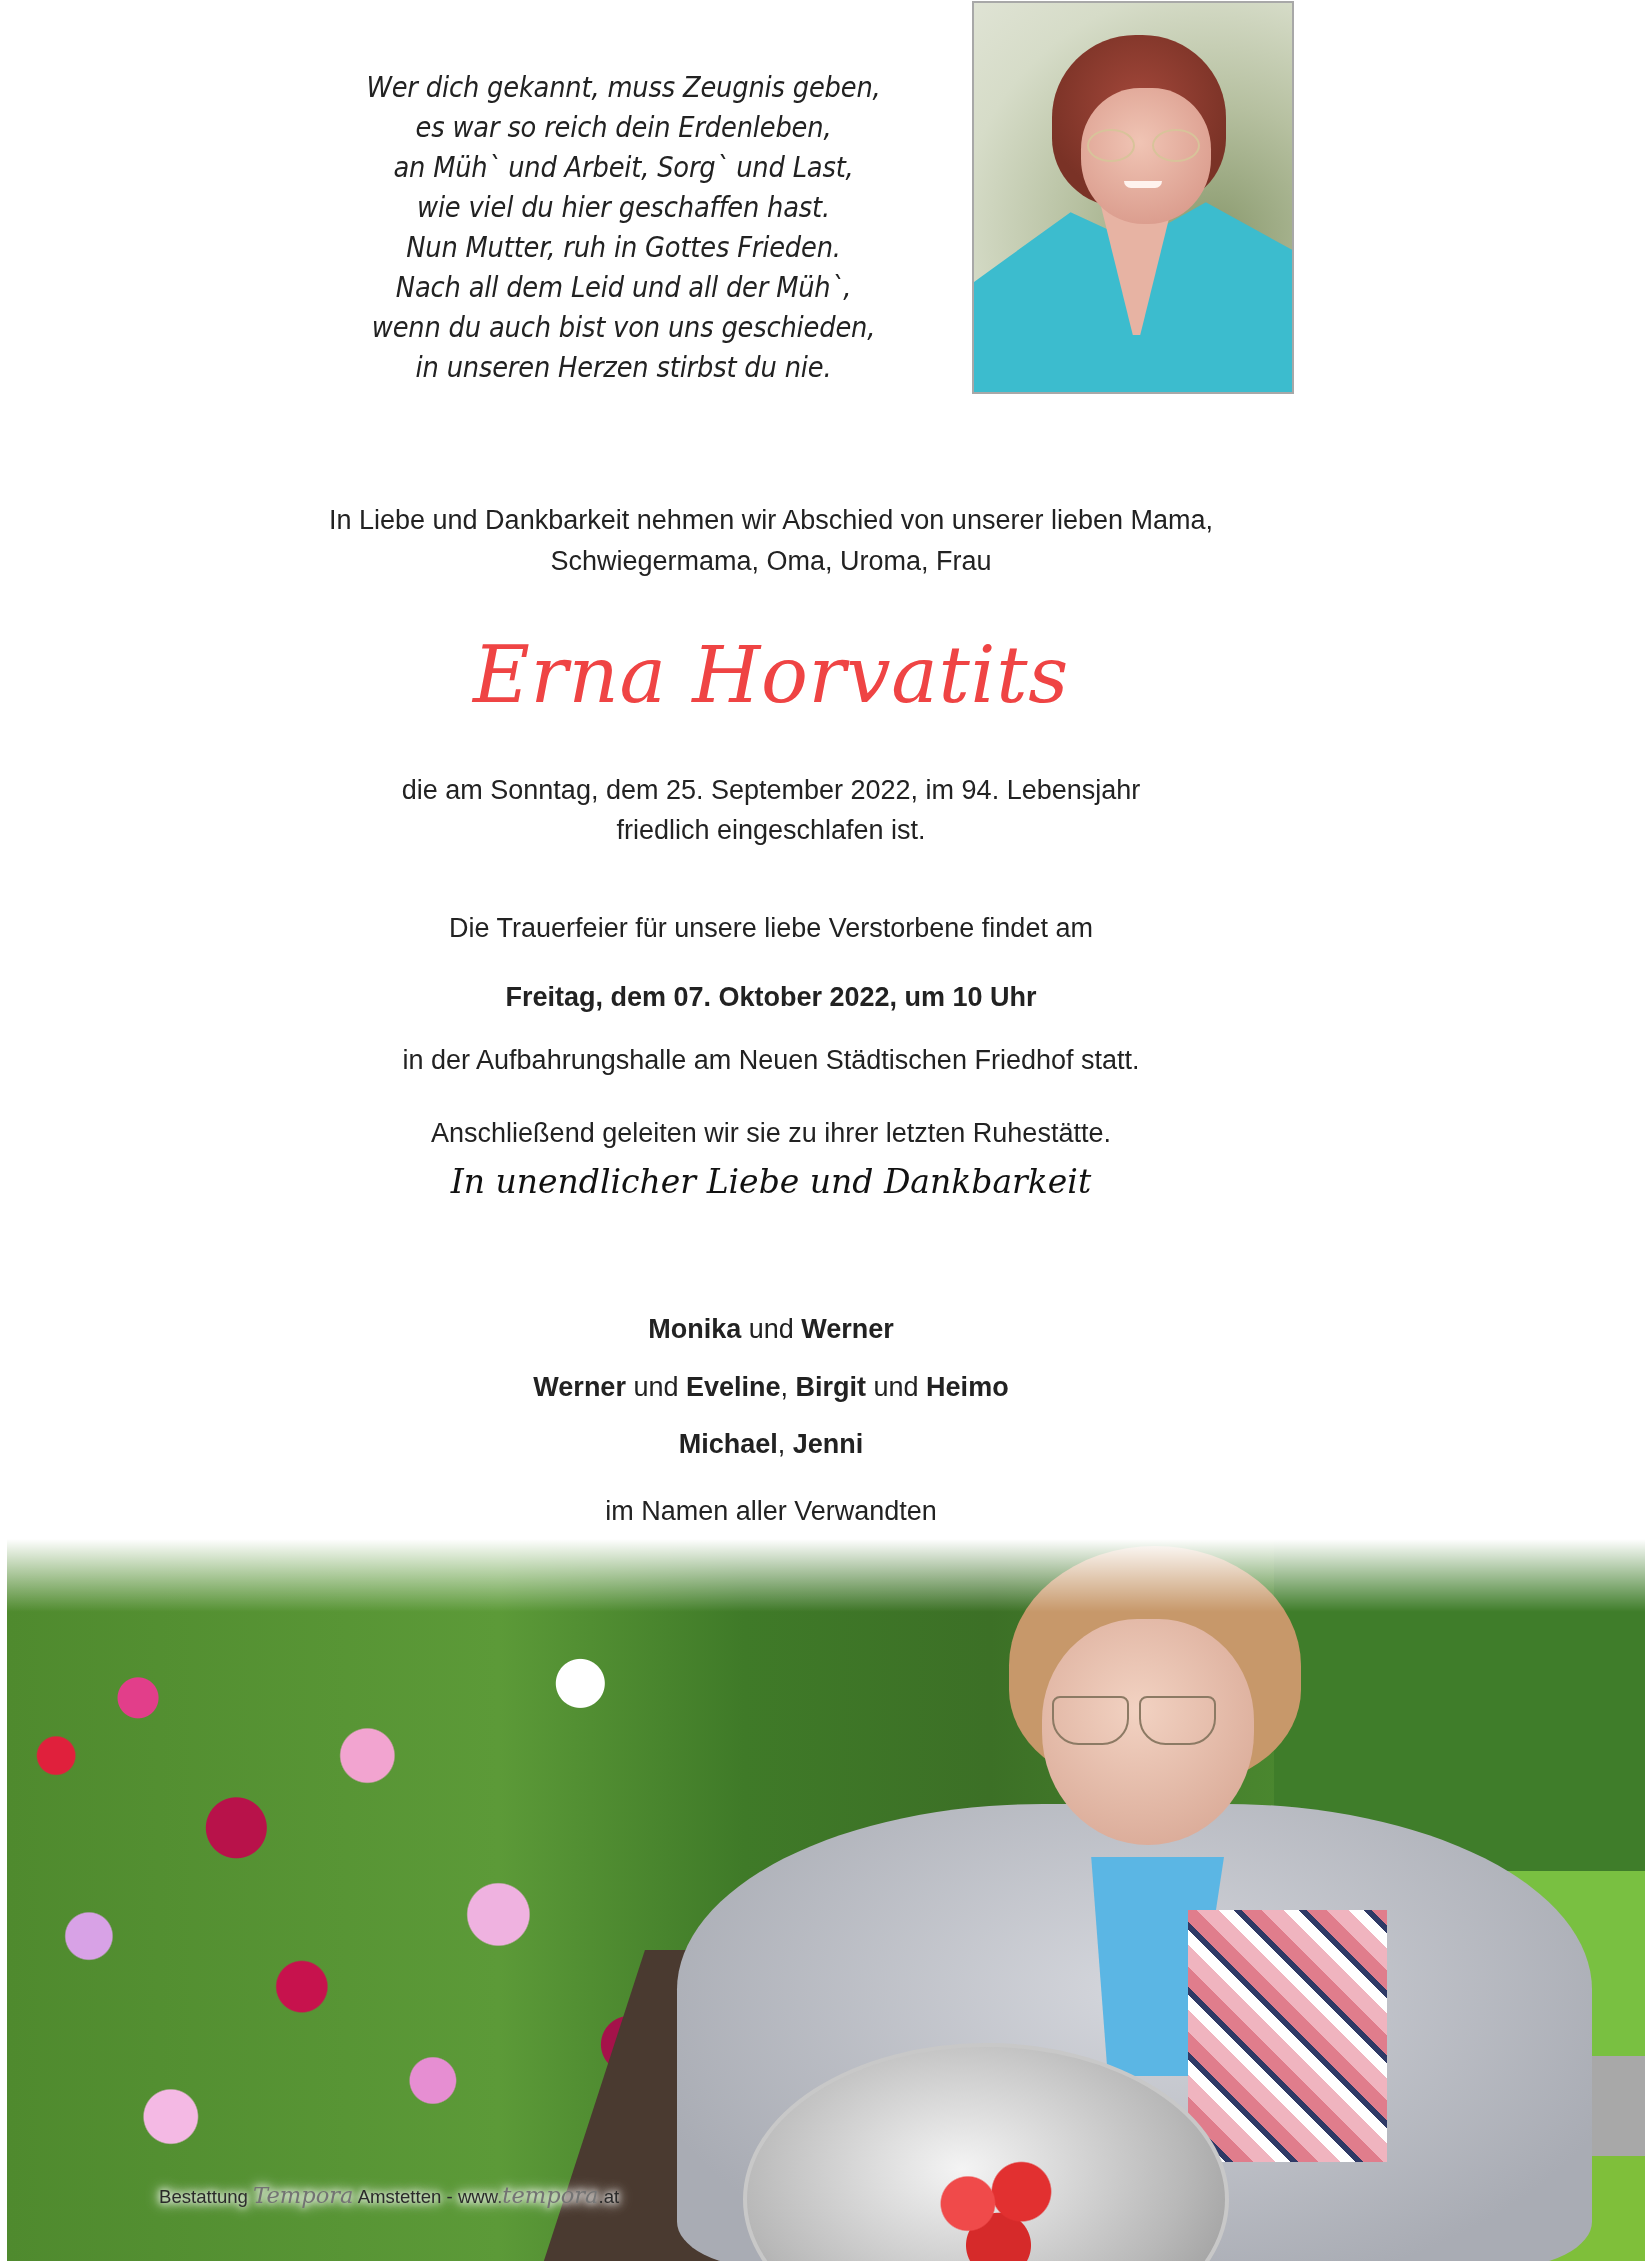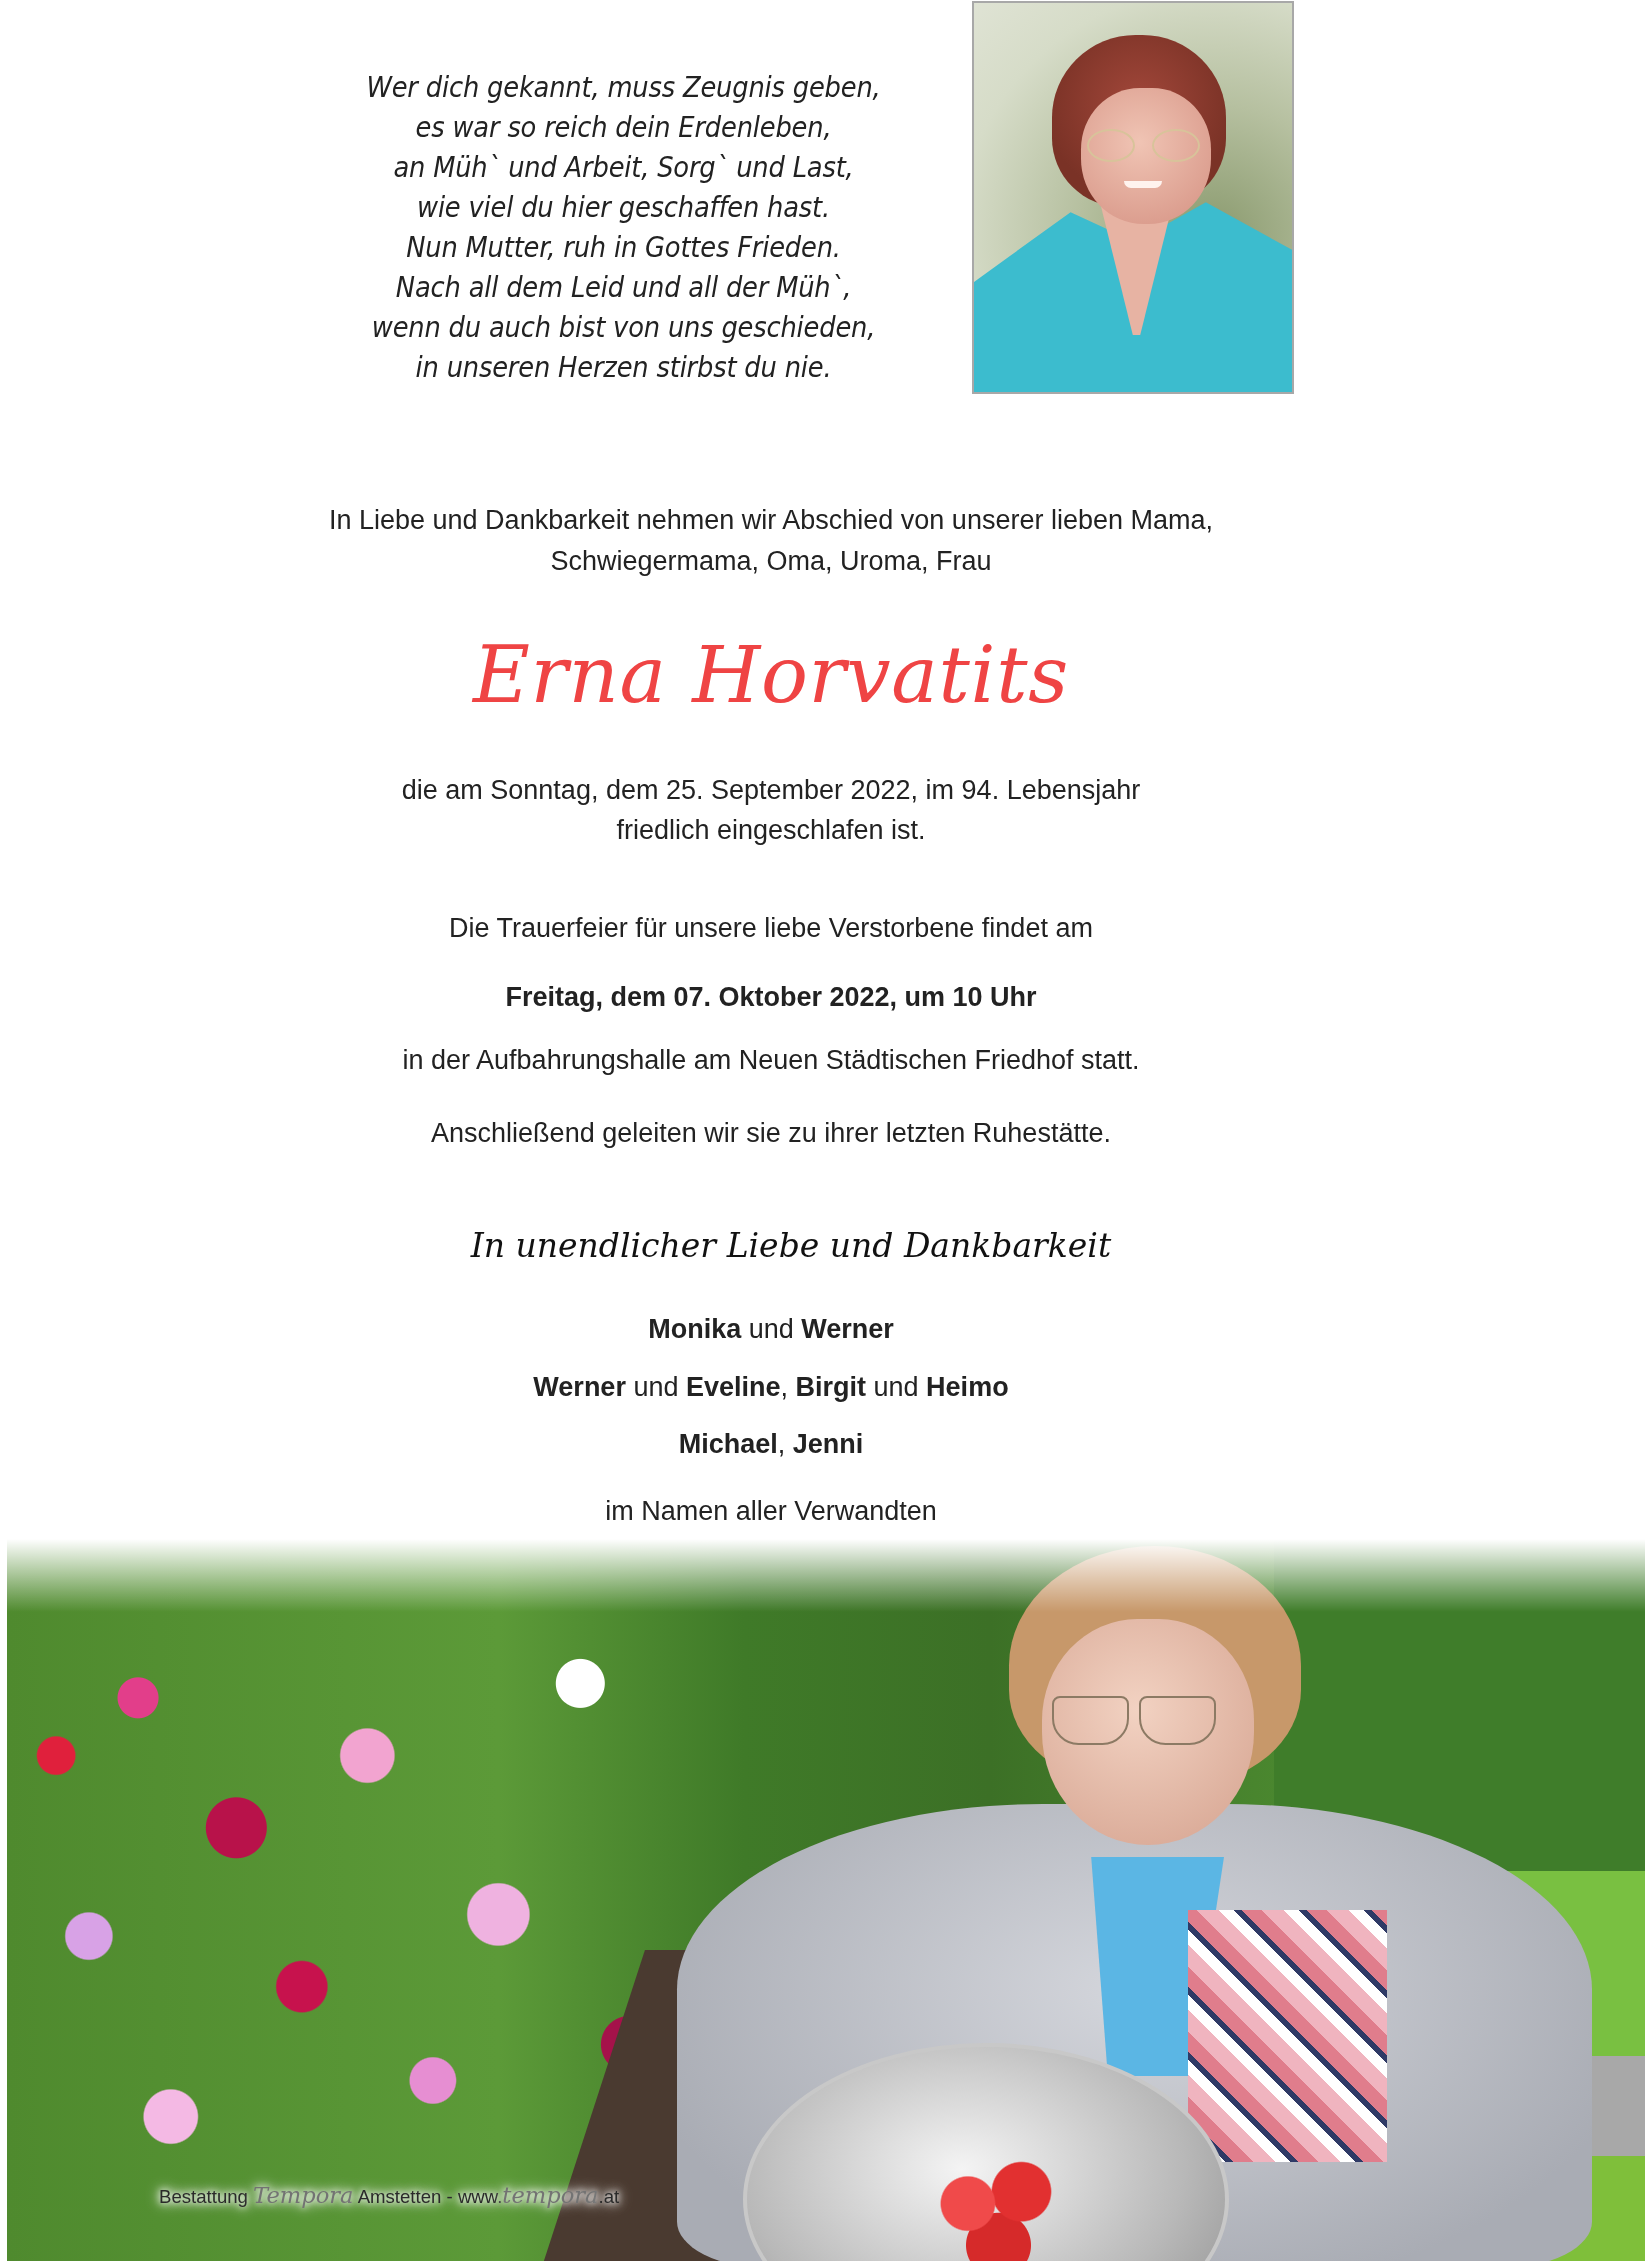--- a/index.html
+++ b/index.html
@@ -114,21 +114,21 @@
 <div class="line name" style="top:630px;">Erna Horvatits</div>
 
 <div class="line body-text" style="top:775px;">die am Sonntag, dem 25. September 2022, im 94. Lebensjahr</div>
 <div class="line body-text" style="top:815px;">friedlich eingeschlafen ist.</div>
 
 <div class="line body-text" style="top:913px;">Die Trauerfeier für unsere liebe Verstorbene findet am</div>
 <div class="line body-text bold" style="top:982px;">Freitag, dem 07. Oktober 2022, um 10 Uhr</div>
 <div class="line body-text" style="top:1045px;">in der Aufbahrungshalle am Neuen Städtischen Friedhof statt.</div>
 <div class="line body-text" style="top:1118px;">Anschließend geleiten wir sie zu ihrer letzten Ruhestätte.</div>
 
-<div class="line script" style="top:1226px;padding-left:20px;">In unendlicher Liebe und Dankbarkeit</div>
+<div class="line script" style="top:1162px;">In unendlicher Liebe und Dankbarkeit</div>
 <div class="line fam" style="top:1314px;">
   <b>Monika</b><span> und </span><b>Werner</b>
 </div>
 <div class="line fam" style="top:1372px;">
   <b>Werner</b><span> und </span><b>Eveline</b><span>, </span><b>Birgit</b><span> und </span><b>Heimo</b>
 </div>
 <div class="line fam" style="top:1429px;">
   <b>Michael</b><span>, </span><b>Jenni</b>
 </div>
 <div class="line fam" style="top:1496px;">im Namen aller Verwandten</div>

